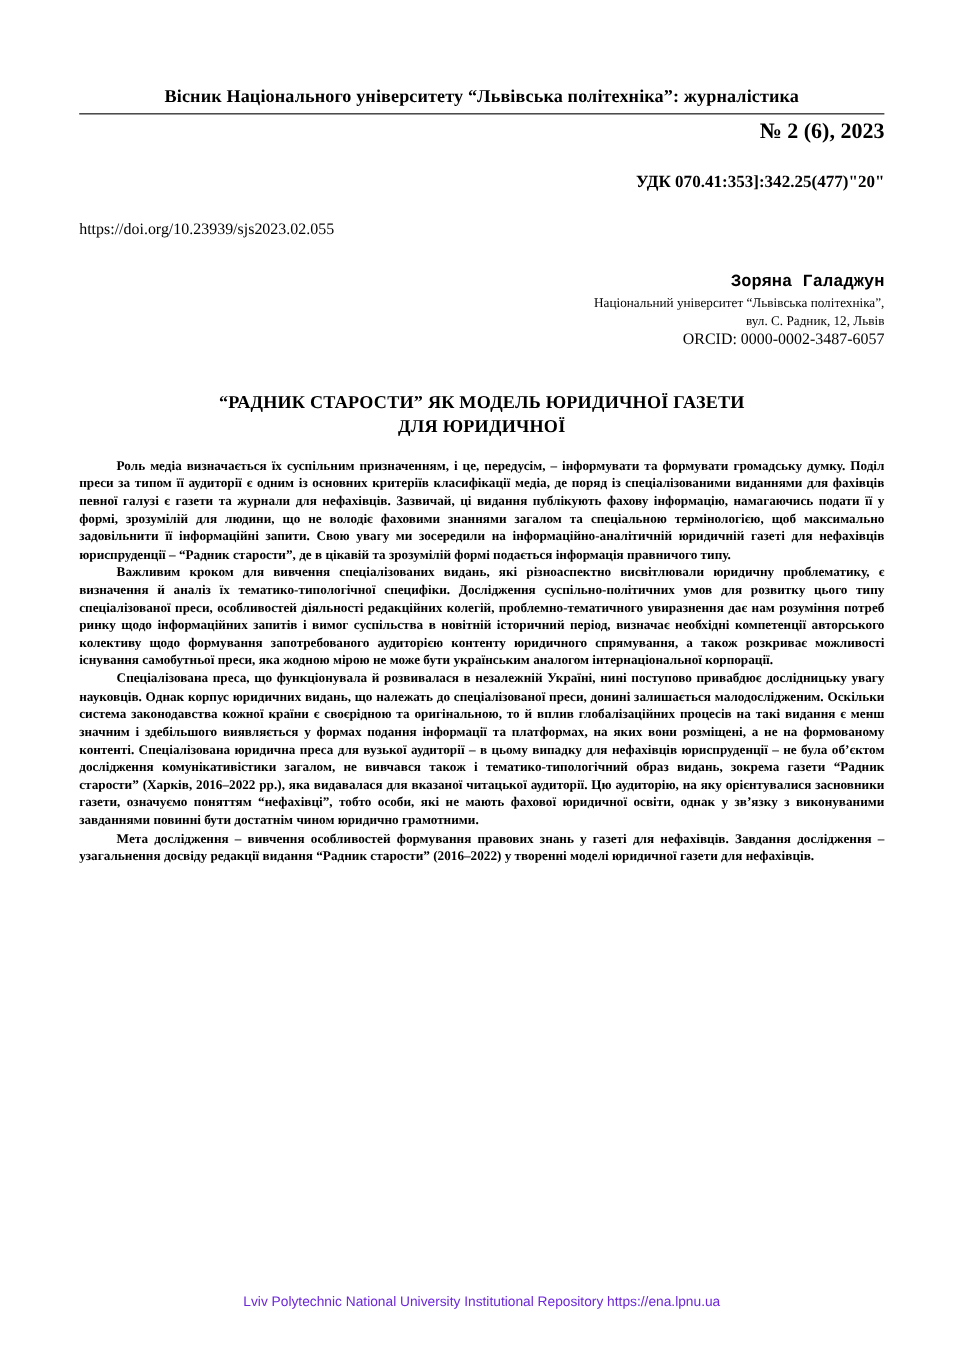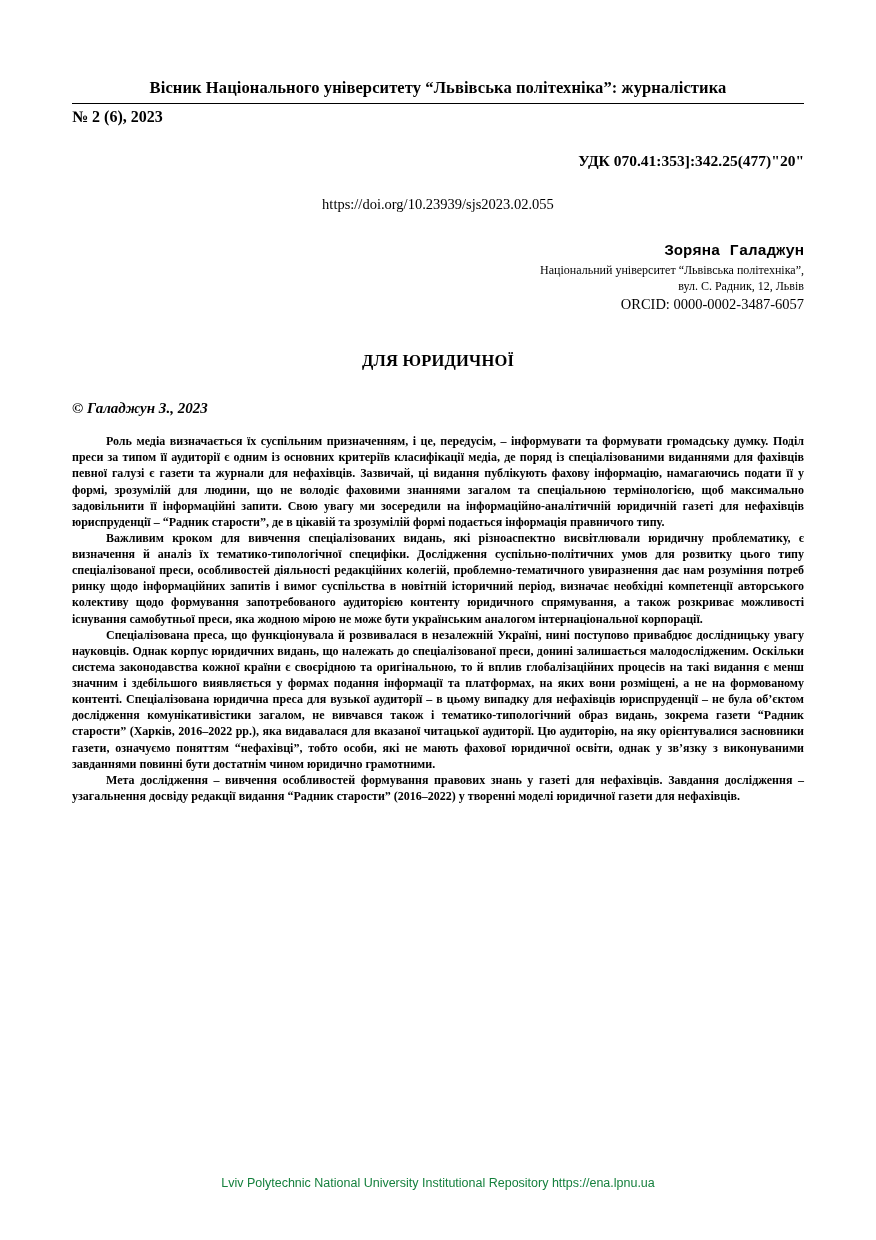--- a/index.html
+++ b/index.html
@@ -27,33 +27,33 @@
     font-size: 16.5px;
     font-weight: bold;
     letter-spacing: 0.1px;
     padding-bottom: 5px;
   }
   .rule {
     border-bottom: 1.6px solid #000;
     margin: 0 0 4px 0;
   }
   .issue-line {
-    font-size: 16px;
+    font-size: 20px;
     font-weight: bold;
-    text-align: left;
+    text-align: right;
     margin-top: 4px;
   }
   .udc {
     text-align: right;
     font-size: 15.5px;
     font-weight: bold;
     margin-top: 26px;
   }
   .doi {
-    text-align: center;
+    text-align: left;
     font-size: 14.5px;
     margin-top: 26px;
   }
   .author-block {
     text-align: right;
     margin-top: 28px;
     line-height: 1.36;
   }
   .author-name {
     font-size: 15.5px;
@@ -95,21 +95,21 @@
     text-indent: 34px;
   }
   .footer {
     position: absolute;
     left: 0;
     right: 0;
     bottom: 30px;
     text-align: center;
     font-size: 12.5px;
     font-family: "Liberation Sans", sans-serif;
-    color: #15803d;
+    color: #6d28d9;
     margin-top: 36px;
   }
 </style>
 </head>
 <body>
 
 <div class="page">
 
   <div class="journal-header">Вісник Національного університету “Львівська політехніка”: журналістика</div>
   <div class="rule"></div>
@@ -119,24 +119,24 @@
   <div class="doi">https://doi.org/10.23939/sjs2023.02.055</div>
 
   <div class="author-block">
     <div class="author-name">Зоряна Галаджун</div>
     <div class="affiliation">Національний університет “Львівська політехніка”,</div>
     <div class="address">вул. С. Радник, 12, Львів</div>
     <div class="orcid">ORCID: 0000-0002-3487-6057</div>
   </div>
 
   <div class="title">
+    <div>“РАДНИК СТАРОСТИ” ЯК МОДЕЛЬ ЮРИДИЧНОЇ ГАЗЕТИ</div>
     <div>ДЛЯ ЮРИДИЧНОЇ</div>
   </div>
 
-  <div class="copyright">© Галаджун З., 2023</div>
 
   <div class="body-text">
     <p>Роль медіа визначається їх суспільним призначенням, і це, передусім, – інформувати та формувати громадську думку. Поділ преси за типом її аудиторії є одним із основних критеріїв класифікації медіа, де поряд із спеціалізованими виданнями для фахівців певної галузі є газети та журнали для нефахівців. Зазвичай, ці видання публікують фахову інформацію, намагаючись подати її у формі, зрозумілій для людини, що не володіє фаховими знаннями загалом та спеціальною термінологією, щоб максимально задовільнити її інформаційні запити. Свою увагу ми зосередили на інформаційно-аналітичній юридичній газеті для нефахівців юриспруденції – “Радник старости”, де в цікавій та зрозумілій формі подається інформація правничого типу.</p>
     <p>Важливим кроком для вивчення спеціалізованих видань, які різноаспектно висвітлювали юридичну проблематику,  є визначення й аналіз їх тематико-типологічної специфіки. Дослідження суспільно-політичних умов для розвитку цього типу спеціалізованої преси, особливостей діяльності редакційних колегій, проблемно-тематичного увиразнення дає нам розуміння потреб ринку щодо інформаційних запитів і вимог суспільства в новітній історичний період, визначає необхідні компетенції авторського колективу щодо формування запотребованого аудиторією контенту юридичного спрямування, а також розкриває можливості існування самобутньої преси, яка жодною мірою не може бути українським аналогом інтернаціональної корпорації.</p>
     <p>Спеціалізована преса, що функціонувала й розвивалася в незалежній Україні, нині поступово привабдює дослідницьку увагу науковців. Однак корпус юридичних видань, що належать до спеціалізованої преси,  донині залишається  малодослідженим. Оскільки система законодавства кожної країни є своєрідною та оригінальною, то й вплив глобалізаційних процесів на такі видання є менш значним і здебільшого виявляється у формах подання інформації та платформах,  на яких вони розміщені, а не на формованому контенті. Спеціалізована юридична преса для вузької аудиторії – в цьому випадку для нефахівців юриспруденції – не була об’єктом дослідження комунікативістики загалом, не вивчався також і тематико-типологічний образ видань, зокрема газети “Радник старости” (Харків, 2016–2022 рр.), яка видавалася для вказаної читацької аудиторії. Цю аудиторію, на яку орієнтувалися засновники газети, означуємо поняттям “нефахівці”, тобто особи, які не мають фахової юридичної освіти, однак у зв’язку з  виконуваними завданнями повинні бути достатнім чином юридично грамотними.</p>
     <p>Мета дослідження – вивчення особливостей формування правових знань у газеті для нефахівців. Завдання дослідження – узагальнення досвіду редакції видання  “Радник старости” (2016–2022) у творенні моделі юридичної газети для нефахівців.</p>
   </div>
 
   <div class="footer">Lviv Polytechnic National University Institutional Repository https://ena.lpnu.ua</div>
 </div>

